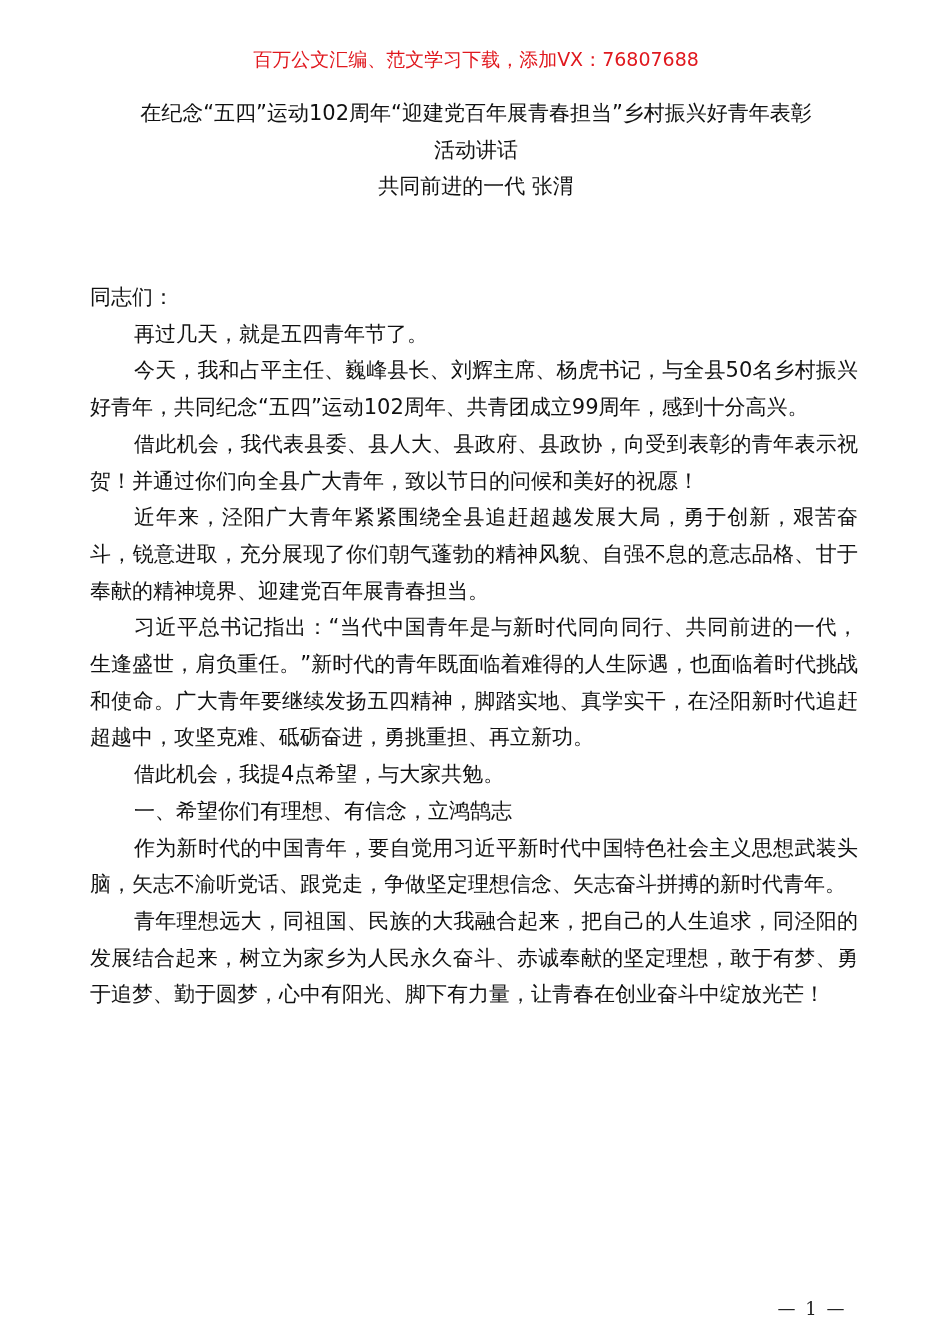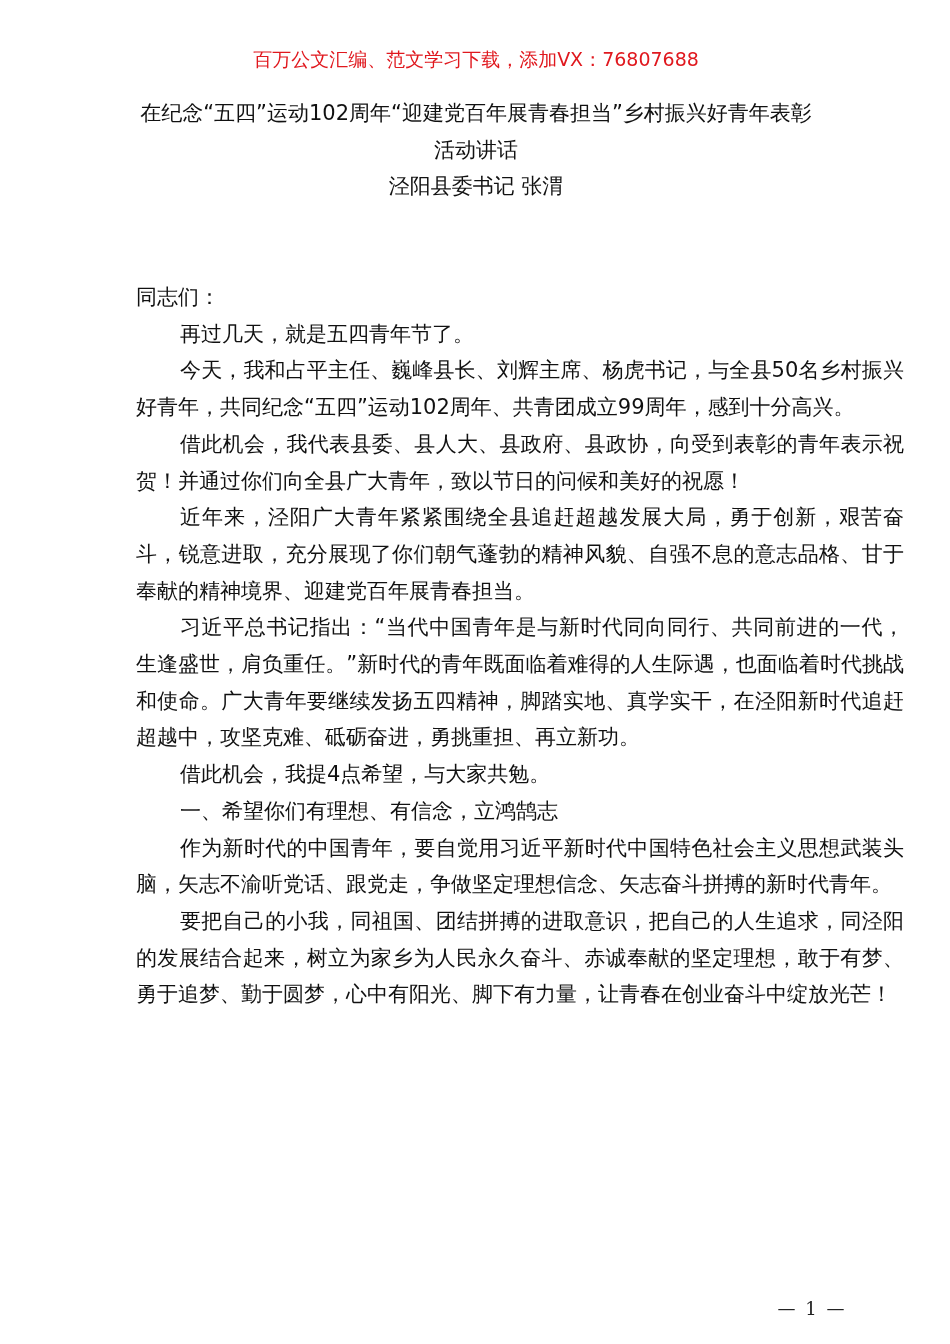--- a/index.html
+++ b/index.html
@@ -38,21 +38,20 @@
     .title-block div {
       white-space: nowrap;
     }
     .body-text {
       position: absolute;
       top: 279px;
       left: 90px;
       width: 768px;
       font-size: 21px;
       line-height: 36.7px;
-      margin-left: 46px;
     }
     .body-text p {
       margin: 0;
       text-align: justify;
       text-align-last: left;
     }
     .body-text p.indent {
       text-indent: 44px;
     }
     .page-number {
@@ -68,29 +67,29 @@
     }
   </style>
 </head>
 <body>
 
 <div class="banner">百万公文汇编、范文学习下载，添加VX：76807688</div>
 
 <div class="title-block">
   <div>在纪念“五四”运动102周年“迎建党百年展青春担当”乡村振兴好青年表彰</div>
   <div>活动讲话</div>
-  <div>泾阳县委书记  张渭</div>
+  <div>共同前进的一代  张渭</div>
 </div>
 
 <div class="body-text">
   <p>同志们：</p>
   <p class="indent">再过几天，就是五四青年节了。</p>
   <p class="indent">今天，我和占平主任、巍峰县长、刘辉主席、杨虎书记，与全县50名乡村振兴好青年，共同纪念“五四”运动102周年、共青团成立99周年，感到十分高兴。</p>
   <p class="indent">借此机会，我代表县委、县人大、县政府、县政协，向受到表彰的青年表示祝贺！并通过你们向全县广大青年，致以节日的问候和美好的祝愿！</p>
   <p class="indent">近年来，泾阳广大青年紧紧围绕全县追赶超越发展大局，勇于创新，艰苦奋斗，锐意进取，充分展现了你们朝气蓬勃的精神风貌、自强不息的意志品格、甘于奉献的精神境界、迎建党百年展青春担当。</p>
   <p class="indent">习近平总书记指出：“当代中国青年是与新时代同向同行、共同前进的一代，生逢盛世，肩负重任。”新时代的青年既面临着难得的人生际遇，也面临着时代挑战和使命。广大青年要继续发扬五四精神，脚踏实地、真学实干，在泾阳新时代追赶超越中，攻坚克难、砥砺奋进，勇挑重担、再立新功。</p>
   <p class="indent">借此机会，我提4点希望，与大家共勉。</p>
   <p class="indent">一、希望你们有理想、有信念，立鸿鹄志</p>
   <p class="indent">作为新时代的中国青年，要自觉用习近平新时代中国特色社会主义思想武装头脑，矢志不渝听党话、跟党走，争做坚定理想信念、矢志奋斗拼搏的新时代青年。</p>
-  <p class="indent">要把自己的小我，同祖国、团结拼搏的进取意识，把自己的人生追求，同泾阳的发展结合起来，树立为家乡为人民永久奋斗、赤诚奉献的坚定理想，敢于有梦、勇于追梦、勤于圆梦，心中有阳光、脚下有力量，让青春在创业奋斗中绽放光芒！</p>
+  <p class="indent">青年理想远大，同祖国、民族的大我融合起来，把自己的人生追求，同泾阳的发展结合起来，树立为家乡为人民永久奋斗、赤诚奉献的坚定理想，敢于有梦、勇于追梦、勤于圆梦，心中有阳光、脚下有力量，让青春在创业奋斗中绽放光芒！</p>
 </div>
 
 <div class="page-number">— 1 —</div>
 
 </body></html>

